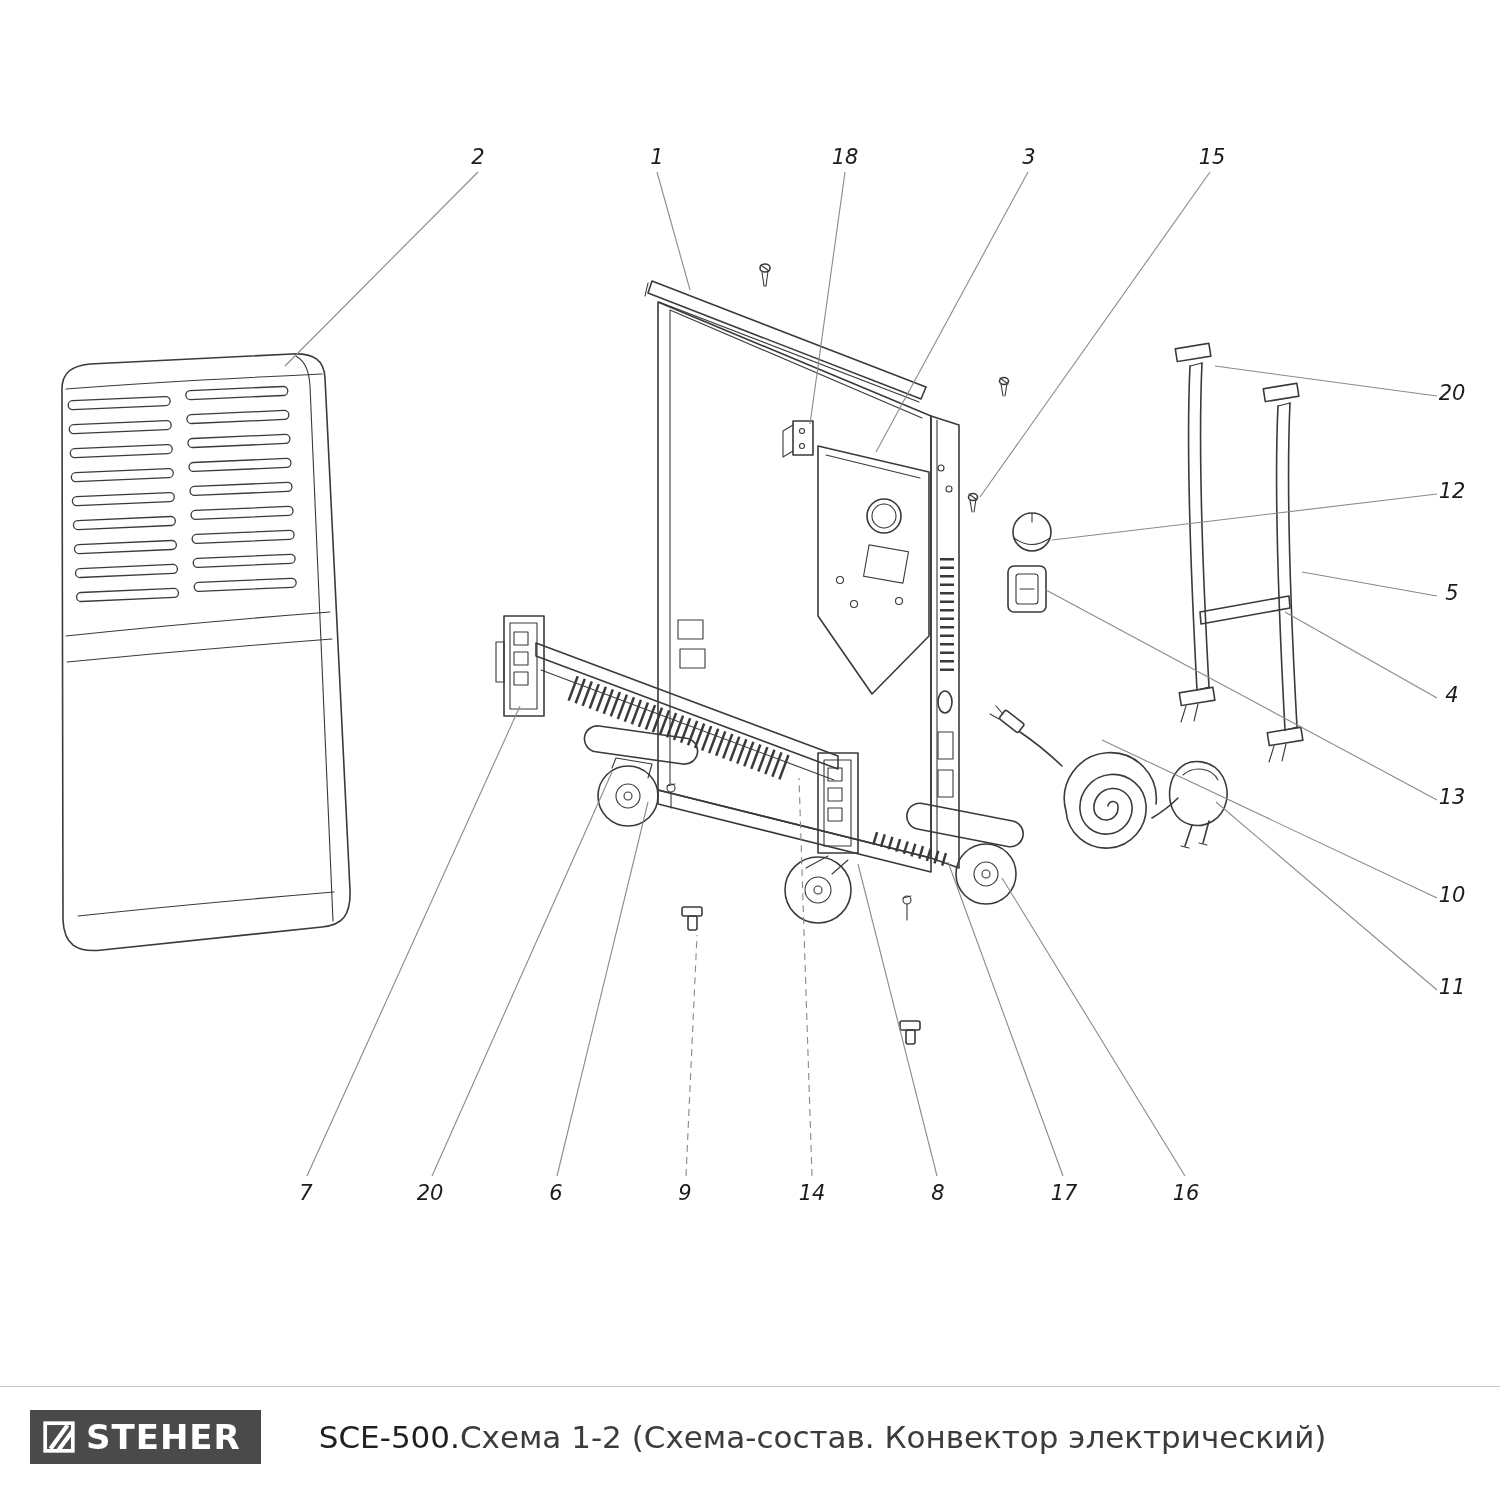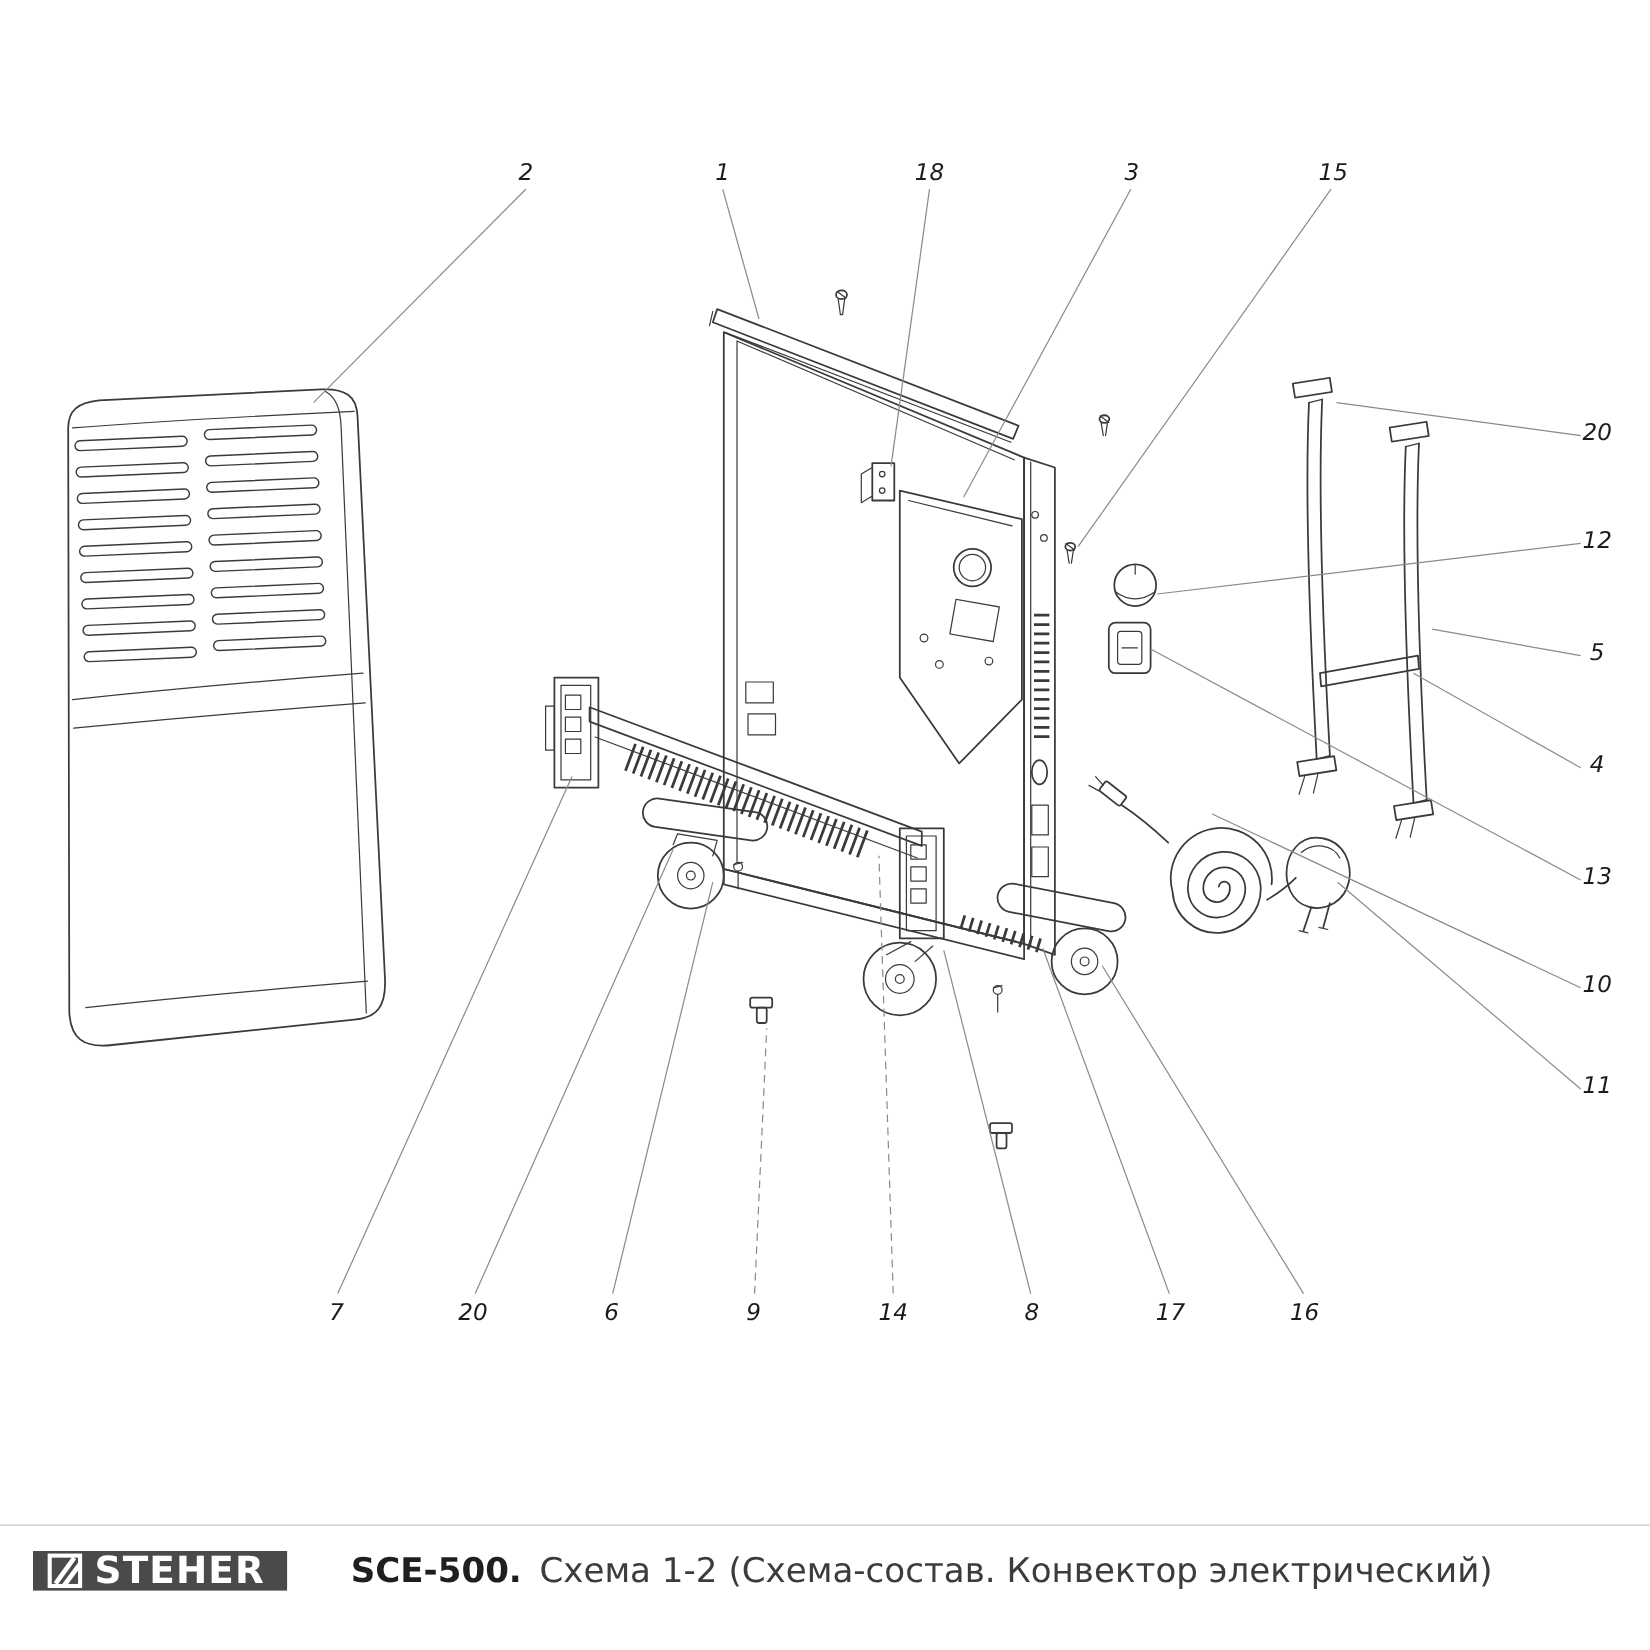--- a/index.html
+++ b/index.html
@@ -8,24 +8,24 @@
   svg.diagram{position:absolute;left:0;top:0;}
   .st{fill:none;stroke:#3a3a3a;stroke-width:1.6;stroke-linejoin:round;stroke-linecap:round;}
   .thin{fill:none;stroke:#3a3a3a;stroke-width:1.1;stroke-linejoin:round;stroke-linecap:round;}
   .hatch{stroke:#3a3a3a;fill:none;}
   .leader{stroke:#8a8a8a;stroke-width:1.1;fill:none;}
   .leader-dash{stroke:#8a8a8a;stroke-width:1.1;fill:none;stroke-dasharray:7 5;}
   .callout{font-size:21px;font-style:italic;fill:#1c1c1c;text-anchor:middle;}
   .divider{position:absolute;left:0;right:0;top:1386px;height:1px;background:#c4c4c4;}
   .footer{position:absolute;left:30px;top:1410px;display:flex;align-items:center;gap:58px;}
   .logo{background:#4a4a4a;color:#ffffff;display:flex;align-items:center;gap:10px;
-        padding:8px 20px 8px 12px;height:36px;box-sizing:border-box;}
+        padding:8px 20px 8px 12px;height:54px;box-sizing:border-box;}
   .logo-text{font-size:34px;font-weight:bold;letter-spacing:1px;line-height:1;}
   .caption{font-size:31px;color:#3c3c3c;white-space:nowrap;}
-  .caption .model{font-weight:bold;color:#1f1f1f;margin-right:16px;}
+  .caption .model{font-weight:normal;color:#1f1f1f;margin-right:0;}
 </style>
 </head>
 <body>
 
 <div class="page">
 
 <svg class="diagram" width="1500" height="1500" viewBox="0 0 1500 1500">
 
   <defs>
     <rect id="slat" width="102" height="9" rx="4.5" fill="none" stroke="#3a3a3a" stroke-width="1.3"></rect>

